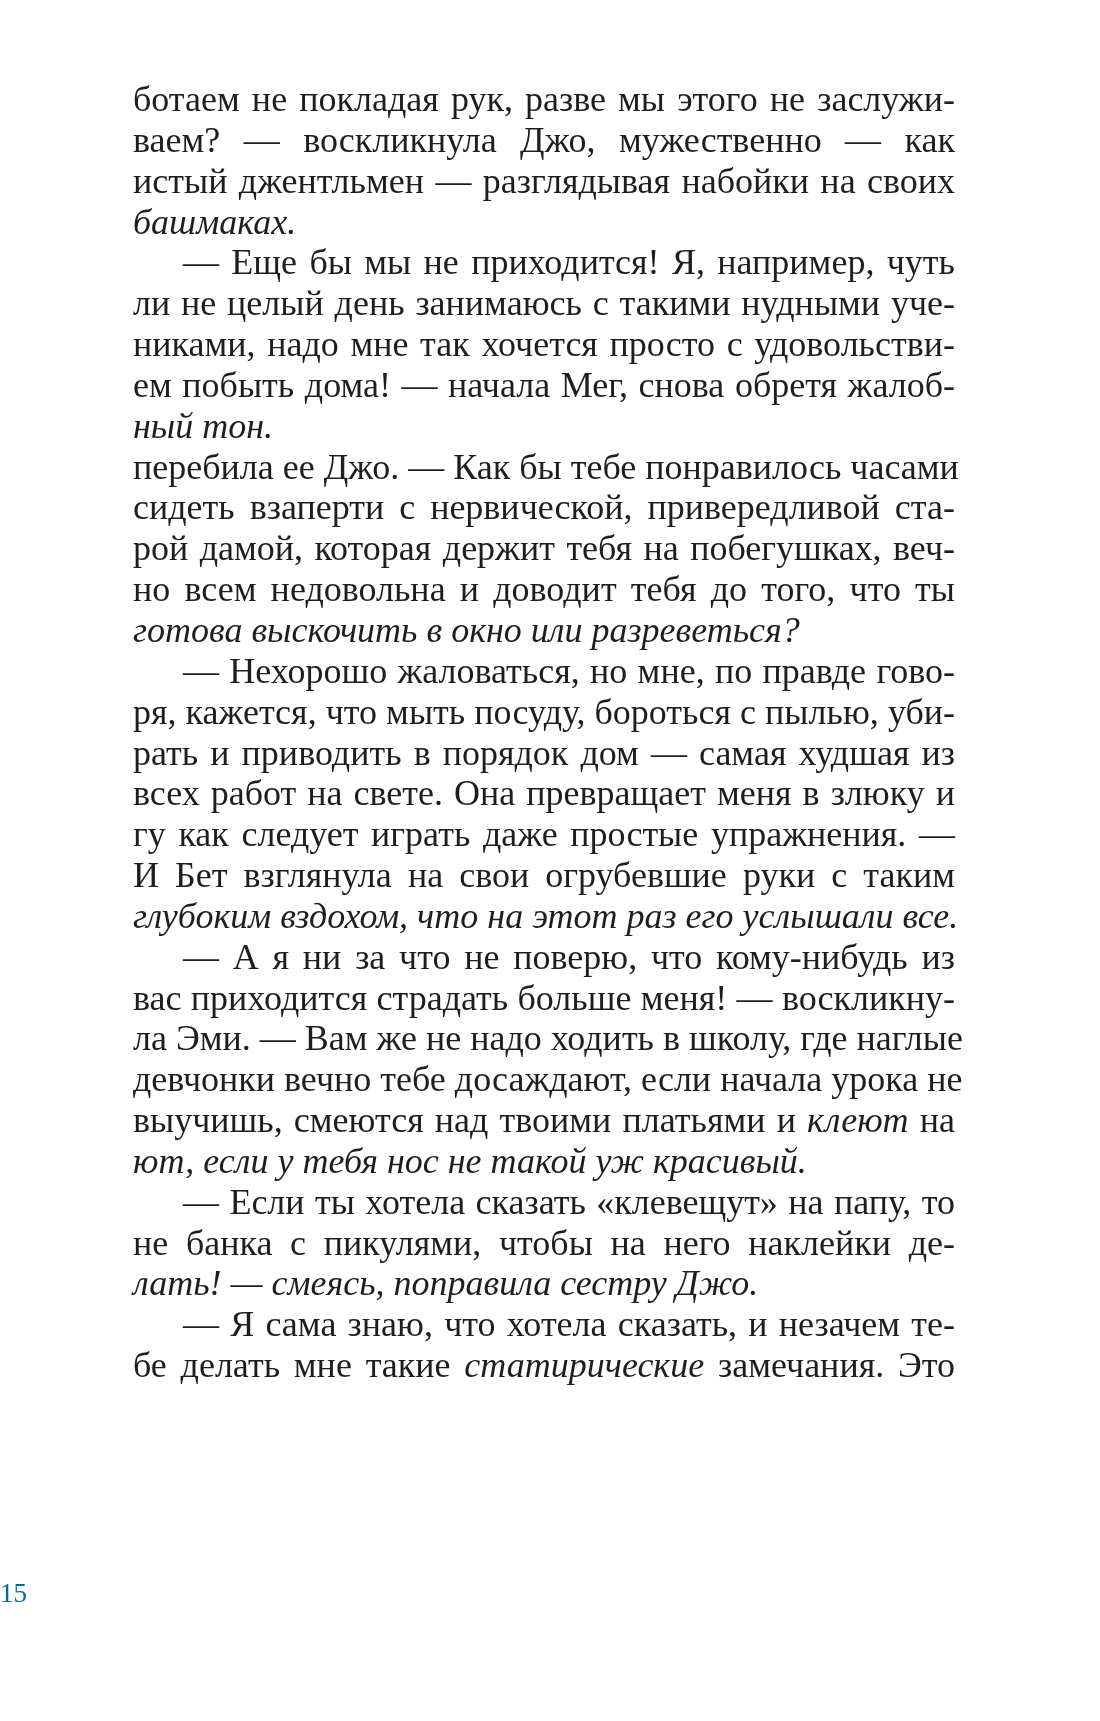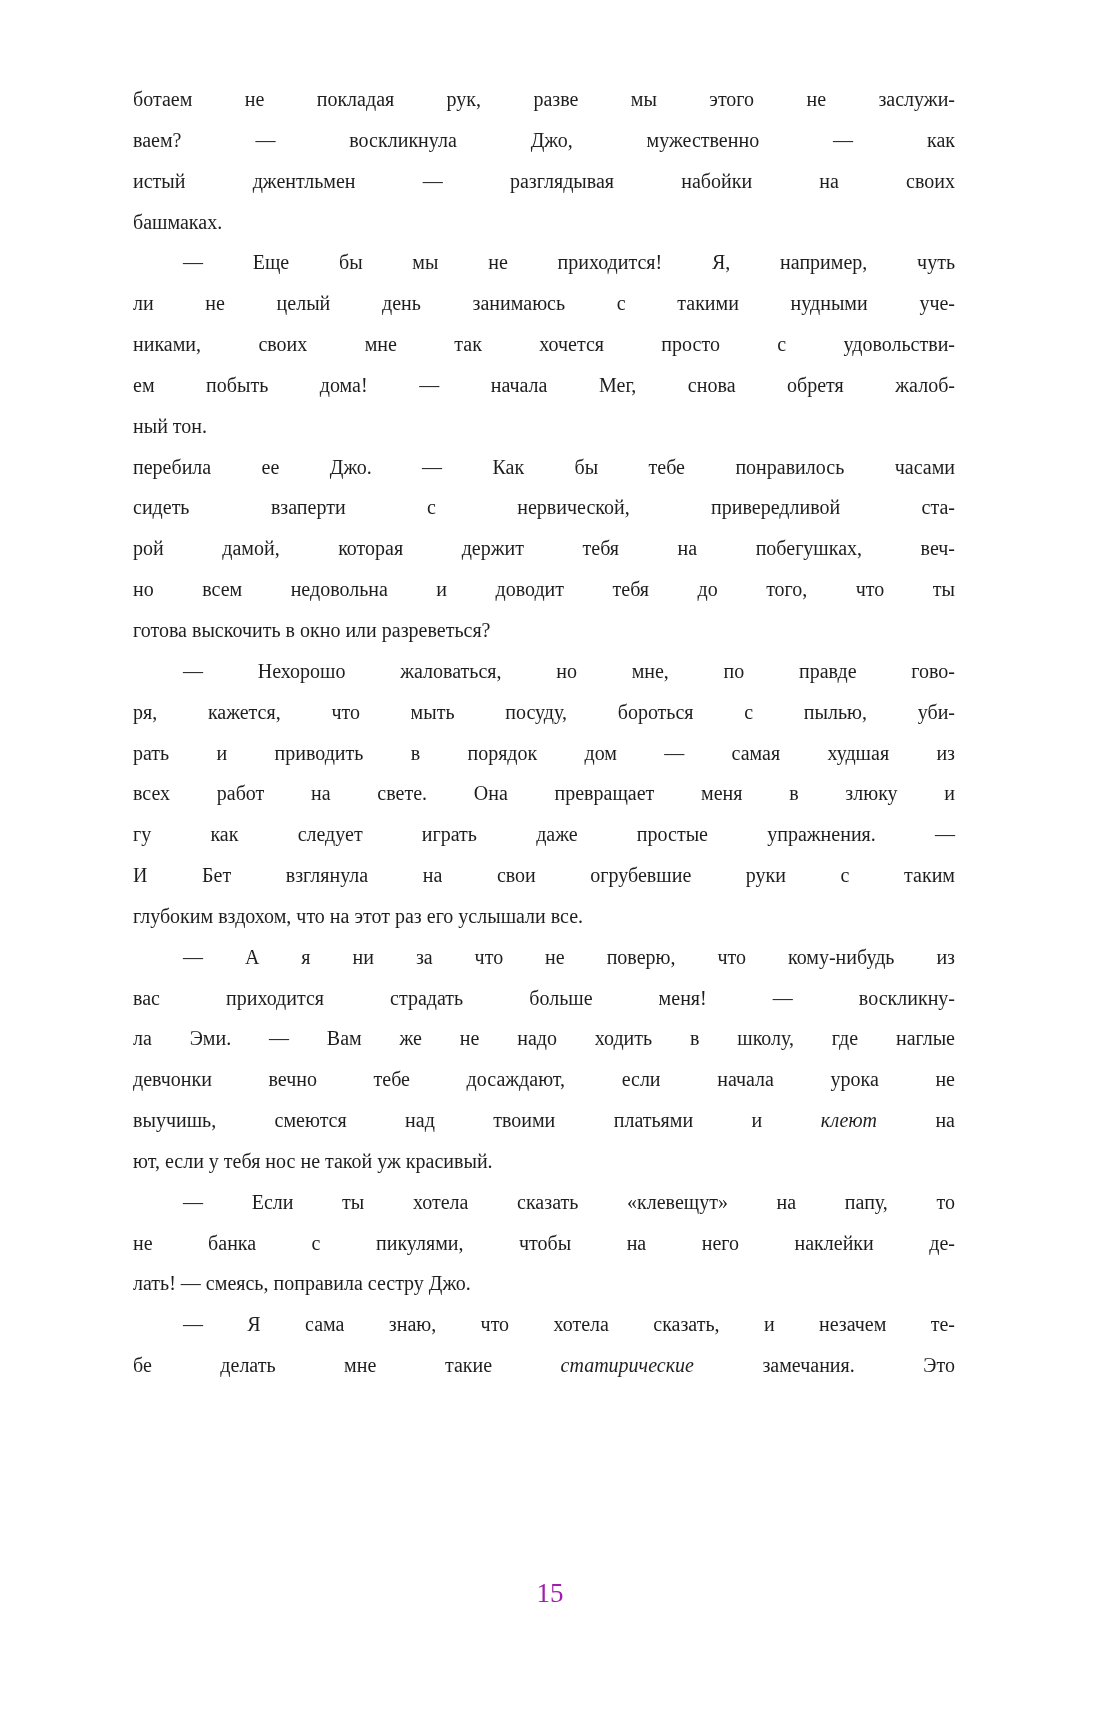--- a/index.html
+++ b/index.html
@@ -18,58 +18,58 @@
   .page {
     position: absolute;
     left: 133px;
     top: 79px;
     width: 822px;
   }
   .line {
     display: block;
     height: 40.85px;
     line-height: 40.85px;
-    font-size: 20px;
+    font-size: 36px;
     white-space: nowrap;
     text-align: justify;
     text-align-last: justify;
     overflow: visible;
   }
   .line.last {
     text-align: left;
     text-align-last: left;
+    font-style: italic;
   }
   .line.indent {
     padding-left: 50px;
   }
   .line em, .it {
     font-style: italic;
   }
   .page-number {
     position: absolute;
     left: 0;
     width: 1100px;
     top: 1578px;
-    text-align: center;
     font-size: 27px;
-    color: #a21caf;
+    color: #0369a1;
   }
 </style>
 </head>
 <body>
 
 <div class="page">
   <span class="line">ботаем не покладая рук, разве мы этого не заслужи-</span>
   <span class="line">ваем? — воскликнула Джо, мужественно — как</span>
   <span class="line">истый джентльмен — разглядывая набойки на своих</span>
   <span class="line last">башмаках.</span>
 
   <span class="line indent">— Еще бы мы не приходится! Я, например, чуть</span>
   <span class="line">ли не целый день занимаюсь с такими нудными уче-</span>
-  <span class="line">никами, своих мне так хочется просто с удовольстви-</span>
+  <span class="line">никами, надо мне так хочется просто с удовольстви-</span>
   <span class="line">ем побыть дома! — начала Мег, снова обретя жалоб-</span>
   <span class="line last">ный тон.</span>
 
   <span class="line">перебила ее Джо. — Как бы тебе понравилось часами</span>
   <span class="line">сидеть взаперти с нервической, привередливой ста-</span>
   <span class="line">рой дамой, которая держит тебя на побегушках, веч-</span>
   <span class="line">но всем недовольна и доводит тебя до того, что ты</span>
   <span class="line last">готова выскочить в окно или разреветься?</span>
 
   <span class="line indent">— Нехорошо жаловаться, но мне, по правде гово-</span>

